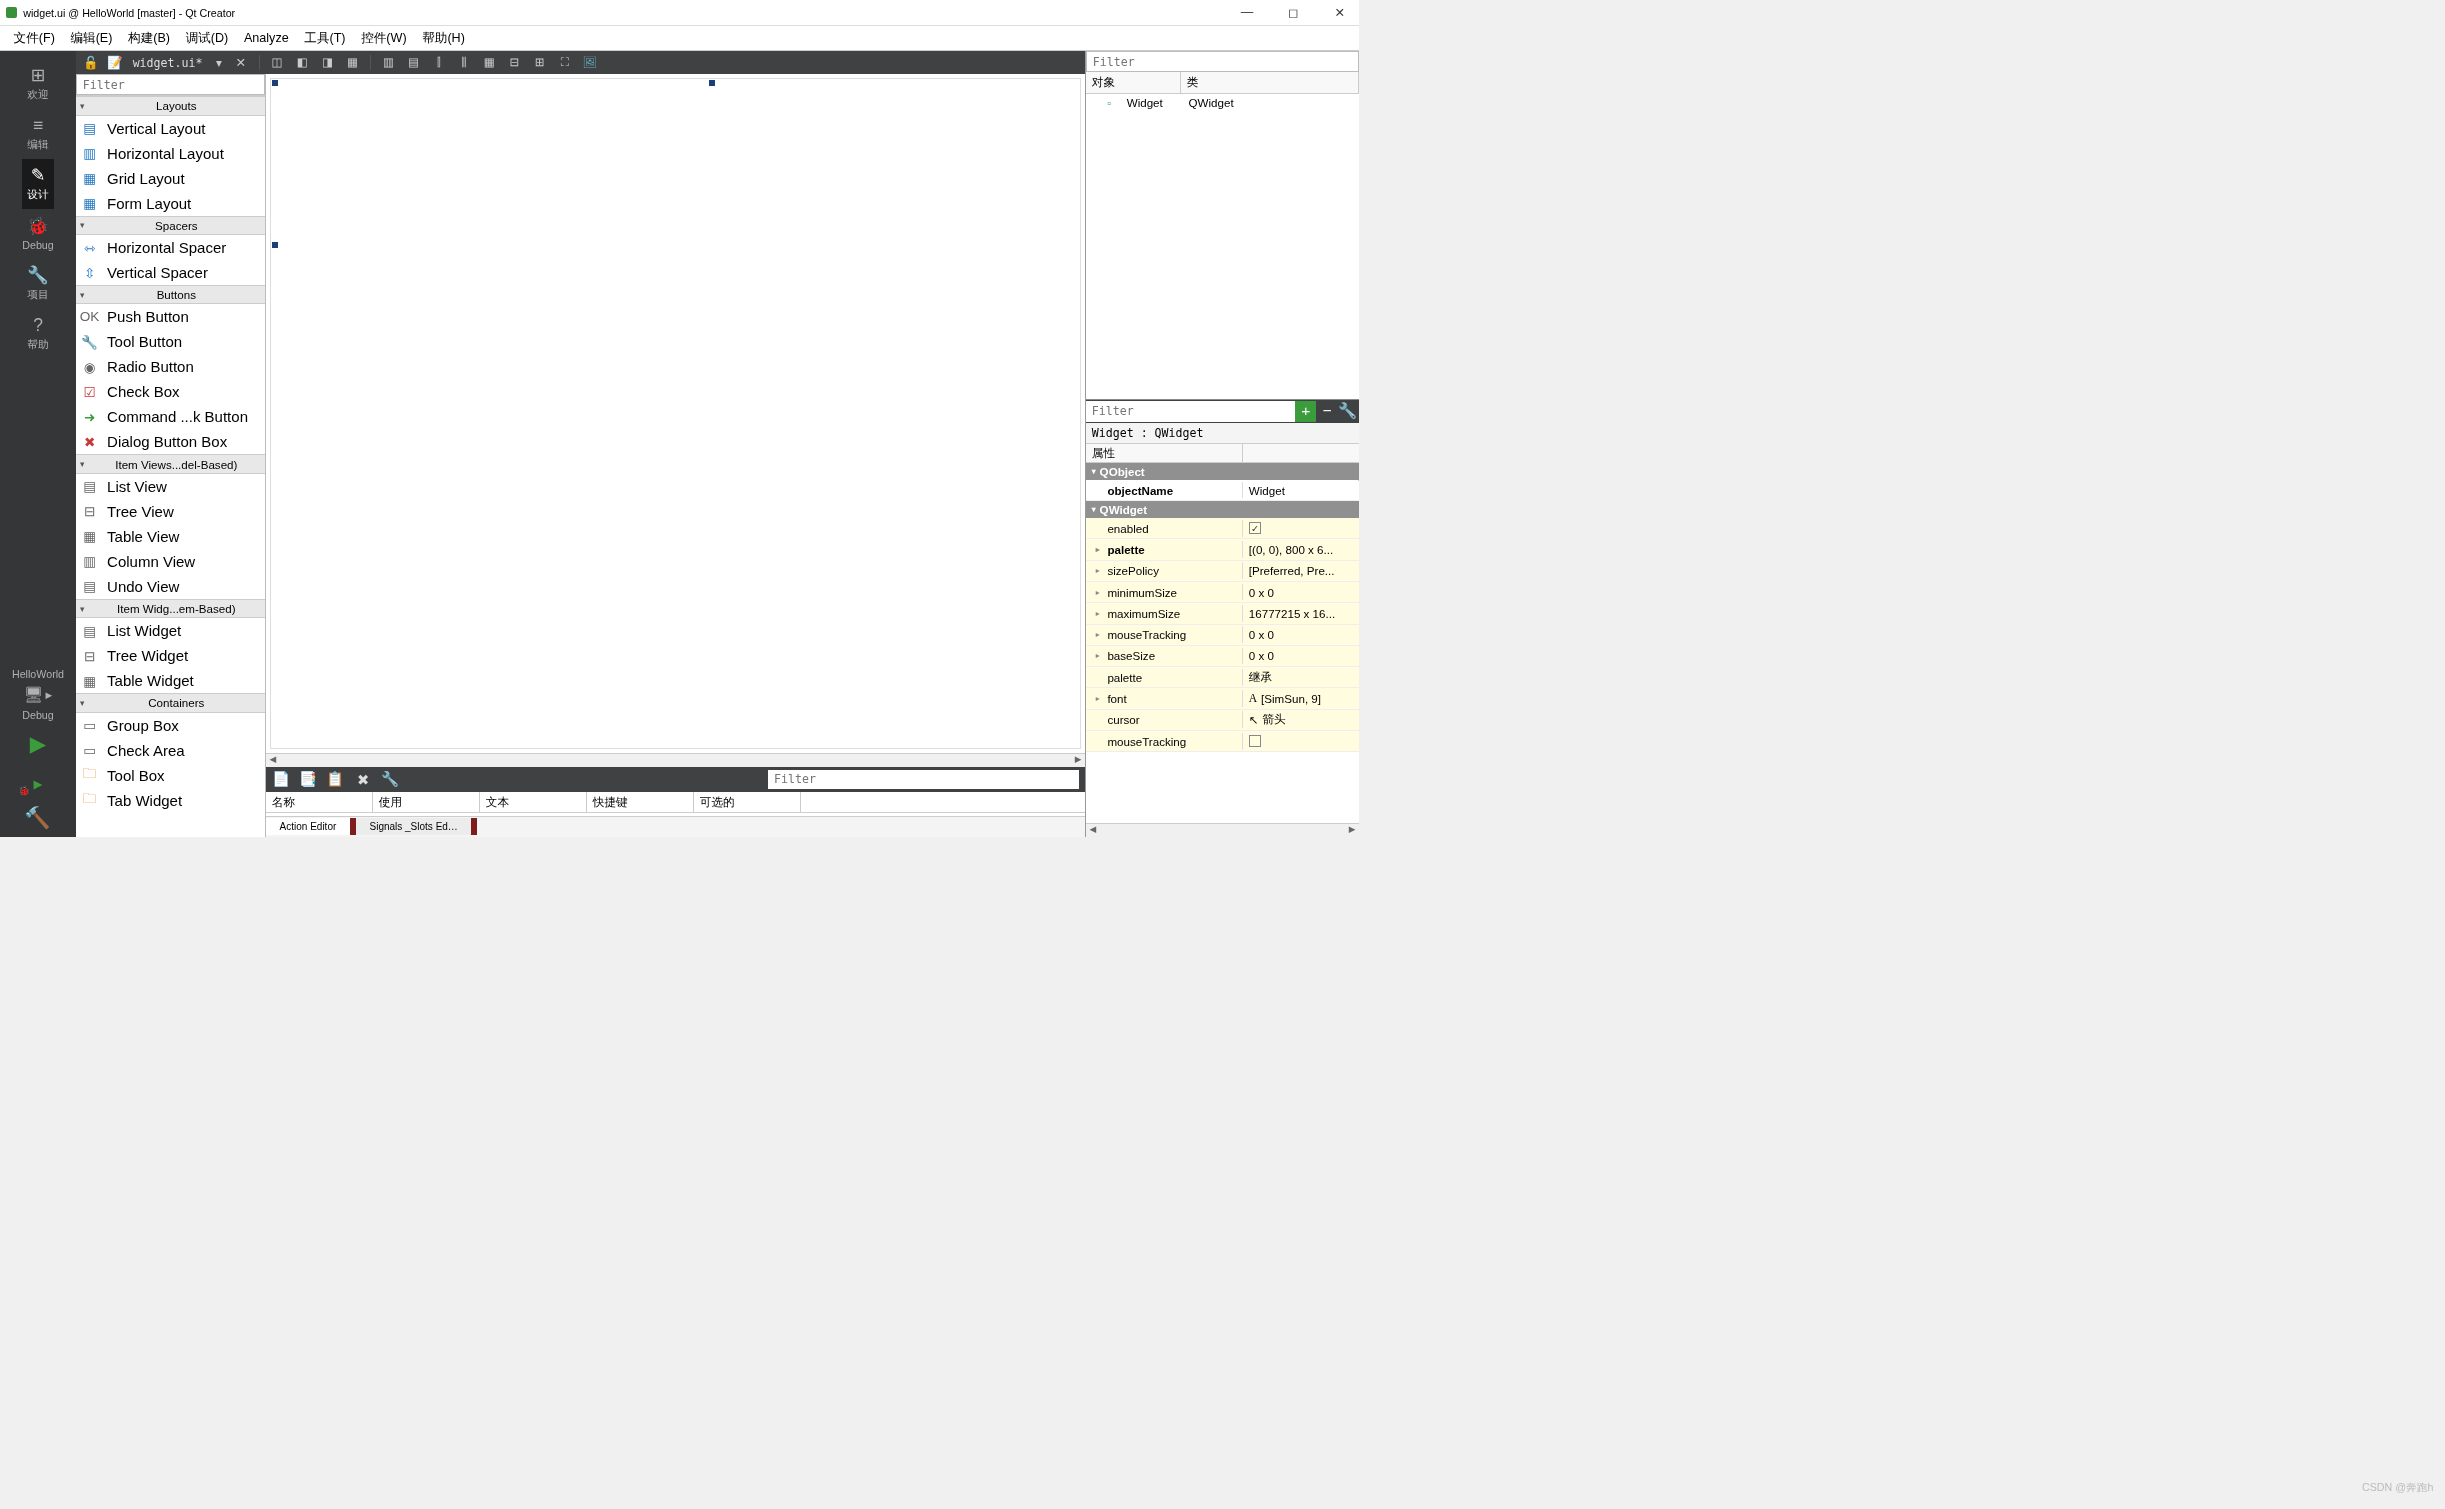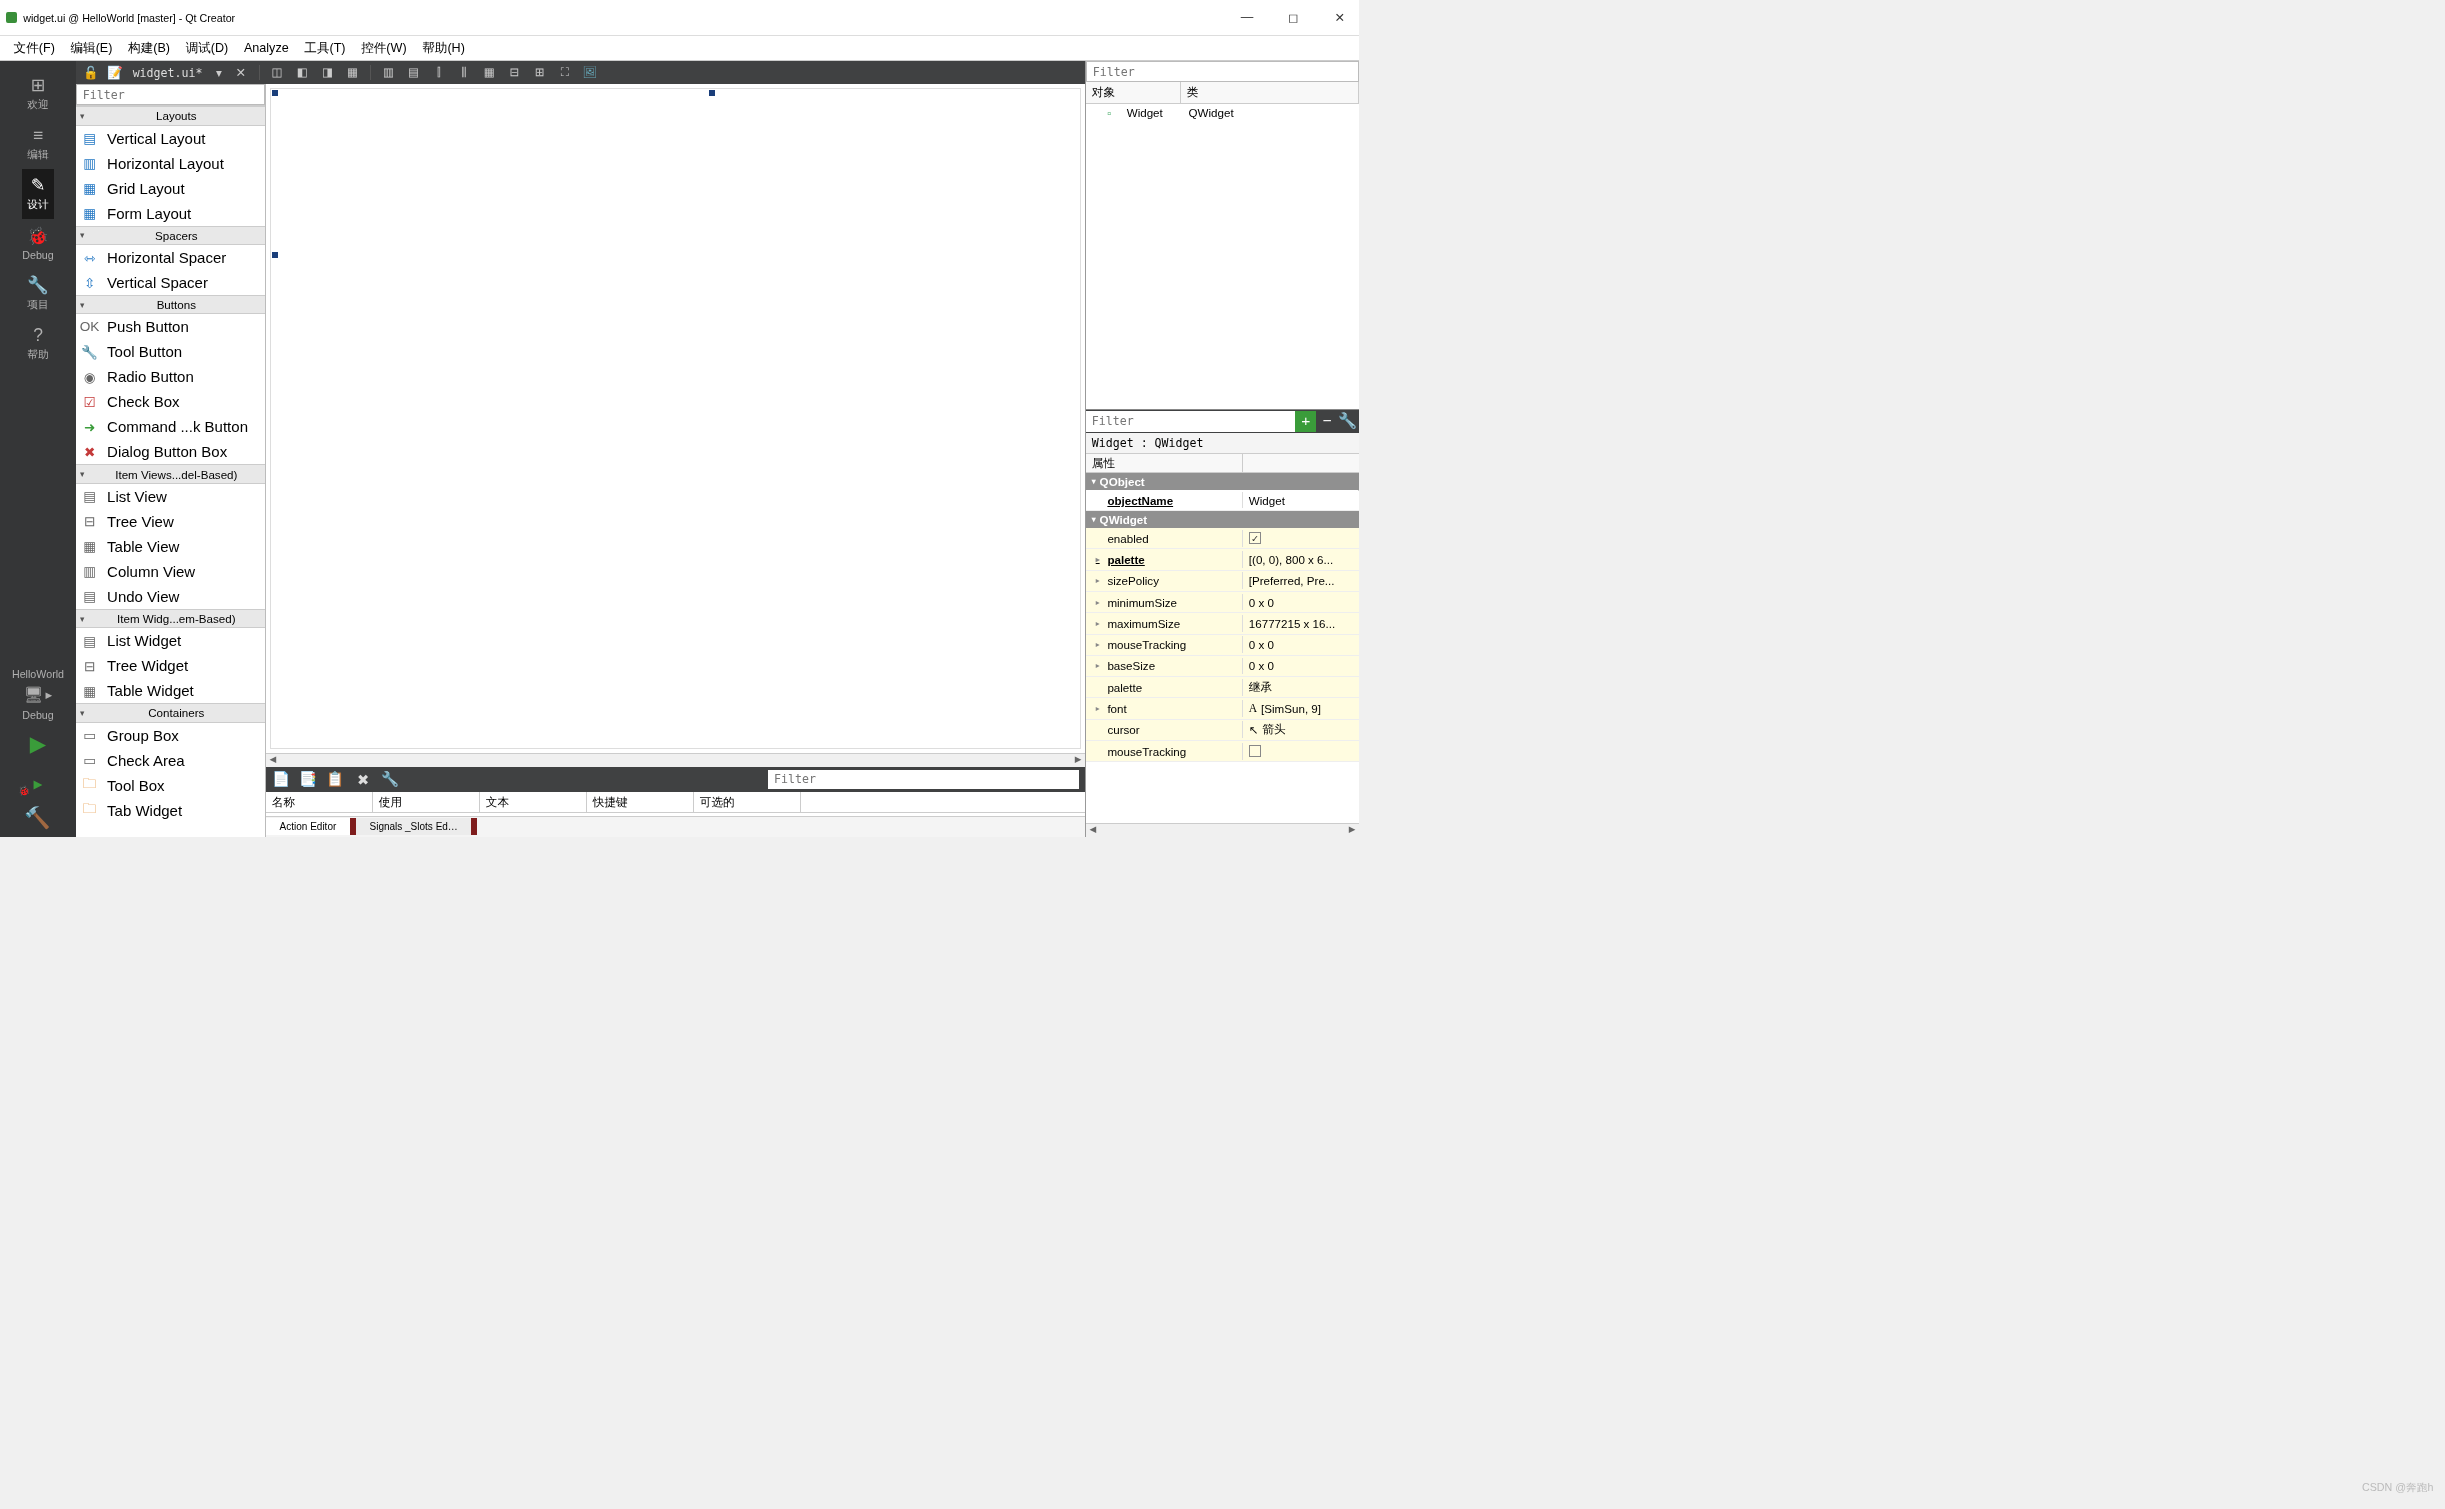--- a/index.html
+++ b/index.html
@@ -1,18 +1,18 @@
 <!DOCTYPE html>
 <html><head>
 <meta charset="utf-8">
 <style>
 * { box-sizing: border-box; margin: 0; padding: 0; font-family: "Microsoft YaHei", sans-serif; font-size: 11.6px; }
 body { background: #f0f0f0; width: 1359px; height: 837px; overflow: hidden; display: flex; flex-direction: column; }
 
-.titlebar { height: 36px; background: #fff; display: flex; align-items: center; padding: 0 5.8px; border-bottom: 1px solid #ddd; }
+.titlebar { height: 26px; background: #fff; display: flex; align-items: center; padding: 0 5.8px; border-bottom: 1px solid #ddd; }
 .titlebar .icon { width: 11.6px; height: 11.6px; background: #3a8f3a; margin-right: 5.8px; border-radius: 1.9px; }
 .titlebar .title { flex: 1; color: #000; font-size: 10.7px; }
 .titlebar .win-btns { display: flex; gap: 19.4px; }
 .titlebar .win-btn { width: 27px; text-align: center; cursor: pointer; font-size: 12.6px; color: #333; }
 
 .menubar { height: 25px; background: #fff; display: flex; align-items: center; padding: 0 5.8px; border-bottom: 1px solid #ccc; }
 .menubar .menu-item { padding: 3.9px 7.8px; cursor: pointer; font-size: 12.6px; }
 
 .main-area { flex: 1; display: flex; overflow: hidden; }
 
@@ -87,21 +87,21 @@
 .prop-header { height:19.4px; display:flex; background:#f8f8f8; border-bottom:1px solid #ccc;flex-direction:column;}
 .prop-header .col { padding:1.9px 5.8px; border-right:1px solid #ccc;}
 .prop-header .col:first-child { width:157px;}
 .prop-list { flex:1; overflow-y:auto; }
 .prop-group { background:#909090; color:#fff; padding:1.9px 5.8px; display:flex; align-items:center; gap:3.9px; font-weight:bold;}
 .prop-group .chev { font-size:7.8px;}
 .prop-row { display:flex; border-bottom:1px solid #eee; min-height:21.3px; align-items:center;}
 .prop-row .pname { width:157px; padding:1.9px 5.8px 1.9px 19.4px; border-right:1px solid #ddd; display:flex; align-items:center; gap:3.9px;}
 .prop-row .pname .chev { font-size:7.8px; color:#888; margin-left:-9.7px; width:7.8px;}
 .prop-row .pval { flex:1; padding:1.9px 5.8px; display:flex; align-items:center; gap:3.9px;}
-.prop-row.bold .pname { font-weight:bold;text-decoration:underline; }
+.prop-row.bold .pname { font-weight:bold; }
 .prop-row.yellow { background:#fffce0; }
 .prop-row .checkbox { width:12.6px; height:12.6px; border:1px solid #888; display:inline-flex;align-items:center;justify-content:center;font-size:9.7px;color:#333;}
 .prop-hbar { height:13.6px; background:#f0f0f0; border-top:1px solid #ccc; display:flex;}
 .prop-hbar .arrow{width:13.6px;text-align:center;font-size:8.7px;color:#666;cursor:pointer;}
 .prop-hbar .track{flex:1;}
 
 .watermark { position:absolute; right:11.6px; bottom:13.6px; color:#bbb; font-size:10.7px; pointer-events:none;}
 
 
 .ic-blue{color:#2478c4}.ic-orange{color:#e28a2b}.ic-green{color:#3a9c3a}.ic-red{color:#c43a3a}.ic-gray{color:#666}

